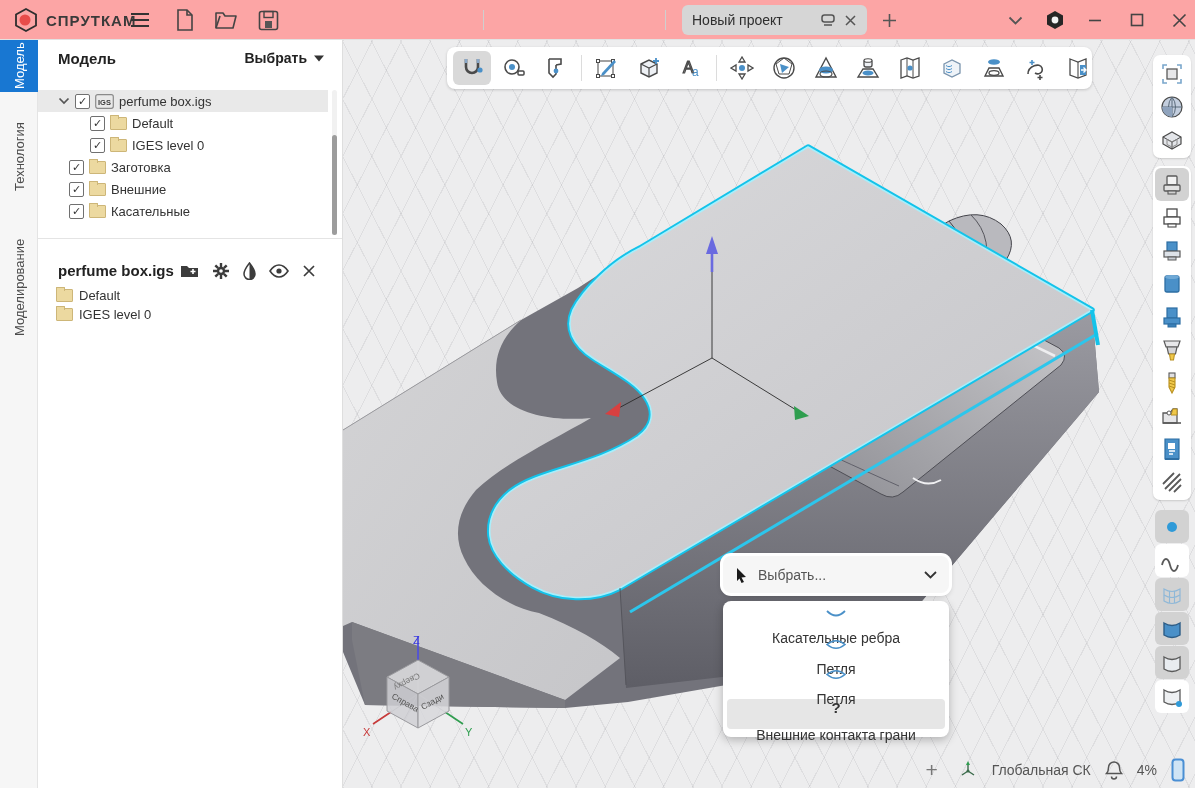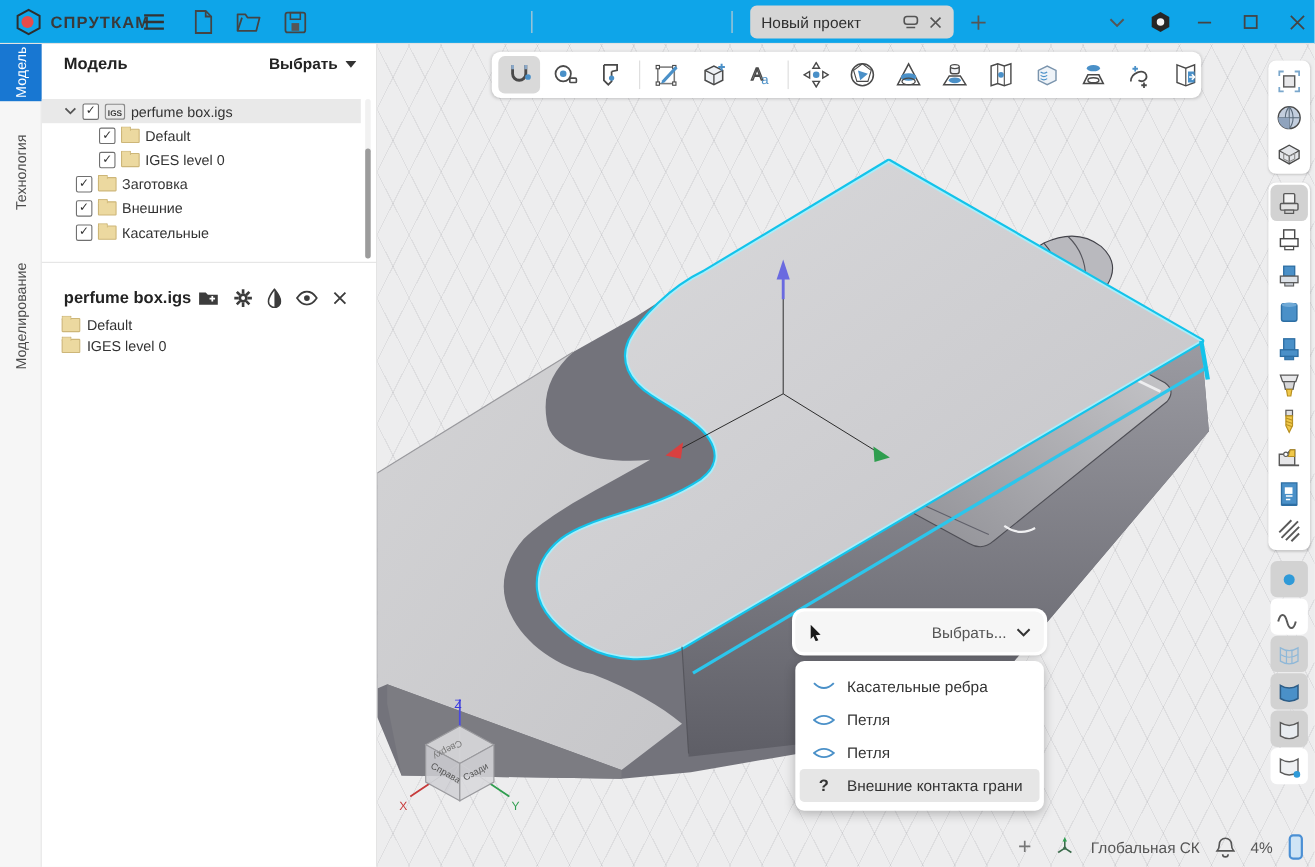--- a/index.html
+++ b/index.html
@@ -1,19 +1,19 @@
 <!DOCTYPE html>
 <html><head>
 <meta charset="utf-8">
 <style>
   * { margin:0; padding:0; box-sizing:border-box; }
   html,body { width:1195px; height:788px; overflow:hidden; font-family:"Liberation Sans", sans-serif; background:#f3f3f3; }
 
   
-  #titlebar { position:absolute; left:0; top:0; width:1195px; height:40px; background:#0ea5e9; border-bottom:1px solid #e2e2e2; }
+  #titlebar { position:absolute; left:0; top:0; width:1195px; height:40px; background:#fca5a5; border-bottom:1px solid #e2e2e2; }
   .tb-item { position:absolute; top:0; height:40px; display:flex; align-items:center; justify-content:center; }
   #app-name { font-size:15px; font-weight:700; letter-spacing:1px; color:#3a3a3a; }
   .tab-label { font-size:14px; color:#454545; }
   .tab-sep { position:absolute; top:10px; width:1px; height:20px; background:#cfcfcf; }
   #active-tab { position:absolute; left:682px; top:5px; width:185px; height:30px; background:#d6d6d6; border-radius:6px; display:flex; align-items:center; padding:0 10px; gap:8px; }
   #active-tab .tab-label { flex:1; color:#2e2e2e; }
   .icon-btn { display:flex; align-items:center; justify-content:center; cursor:default; }
 
   
   #side-strip { position:absolute; left:0; top:40px; width:38px; height:748px; background:#f6f6f6; border-right:1px solid #e4e4e4; }
@@ -48,24 +48,24 @@
   .vpt-icon.active { background:#d9d9d9; }
   .vpt-sep { width:1px; height:26px; background:#dcdcdc; margin:0 4px; flex:0 0 auto; }
 
   #right-toolbar { position:absolute; right:4px; top:15px; width:38px; display:flex; flex-direction:column; }
   .rt-section { background:#ffffff; border-radius:7px; box-shadow:0 1px 2px rgba(0,0,0,0.15); display:flex; flex-direction:column; align-items:center; padding:2px 0; }
   .rt-icon { width:34px; height:33px; display:flex; align-items:center; justify-content:center; border-radius:6px; flex:0 0 auto; }
   .rt-icon.active { background:#d2d2d2; }
   .rt-gap { height:8px; }
 
   
-  #sel-dropdown-btn { position:absolute; left:380px; top:516px; width:226px; height:37px; background:#f6f6f6; border-radius:8px; box-shadow:0 0 0 3px #ffffff, 0 2px 6px rgba(0,0,0,0.3); display:flex; align-items:center; padding:0 12px; gap:9px;text-align:right; }
+  #sel-dropdown-btn { position:absolute; left:380px; top:516px; width:226px; height:37px; background:#f6f6f6; border-radius:8px; box-shadow:0 0 0 3px #ffffff, 0 2px 6px rgba(0,0,0,0.3); display:flex; align-items:center; padding:0 12px; gap:9px; }
   #sel-dropdown-btn .lbl { flex:1; font-size:14px; color:#555; }
   #sel-dropdown-list { position:absolute; left:380px; top:561px; width:226px; background:#ffffff; border-radius:8px; box-shadow:0 3px 10px rgba(0,0,0,0.25); padding:8px 4px; }
-  .dd-item { height:30px; display:flex; align-items:center; gap:11px; padding:0 12px; font-size:14px; color:#333; border-radius:4px; }
+  .dd-item { height:30px; display:flex; align-items:center; gap:11px; padding:0 12px; font-size:14px; color:#333; border-radius:4px;flex-direction:column; }
   .dd-item.hl { background:#e6e6e6; }
   .dd-ico { width:20px; display:flex; justify-content:center; flex:0 0 auto; }
   .qmark { font-size:15px; font-weight:700; color:#333; }
 
   
   #status-bar { position:absolute; right:10px; bottom:6px; display:flex; align-items:center; gap:14px; }
   #status-bar .txt { font-size:14px; color:#555; }
   #plus-view { font-size:21px; color:#777; font-weight:400; margin-right:6px; }
 
   

